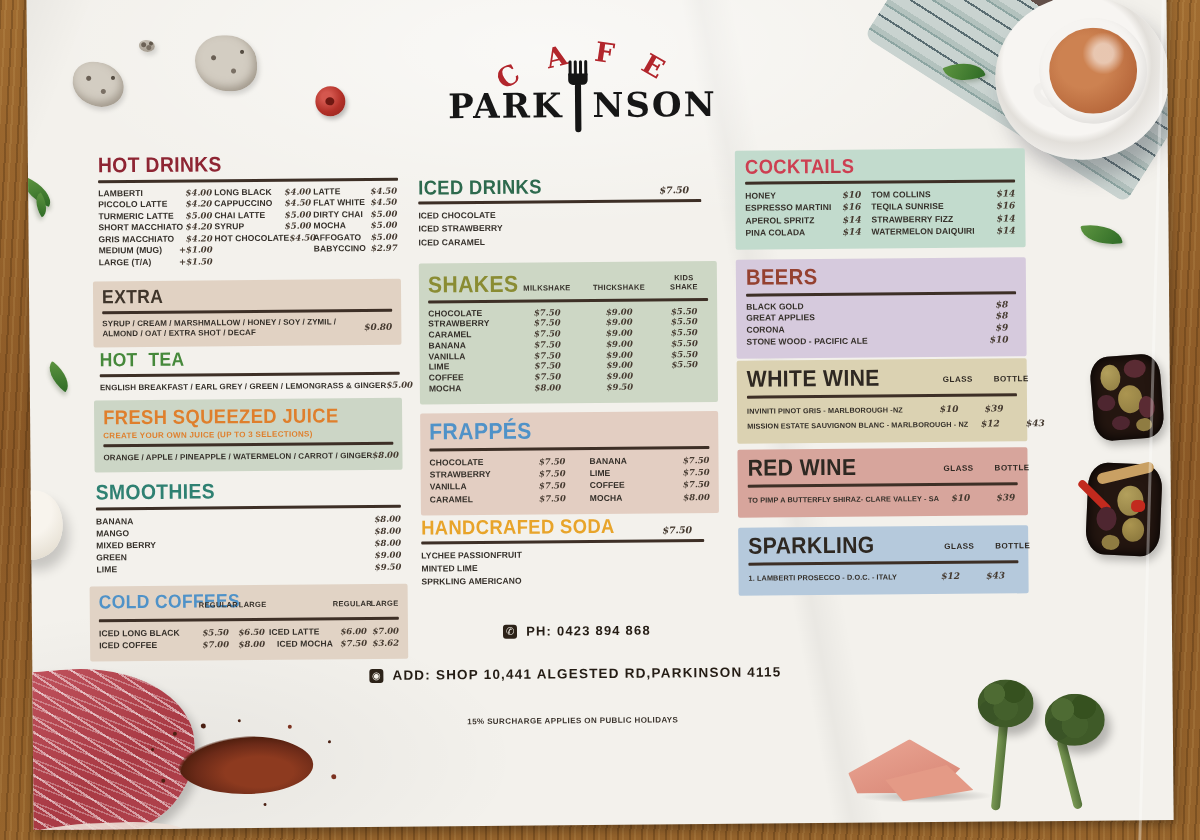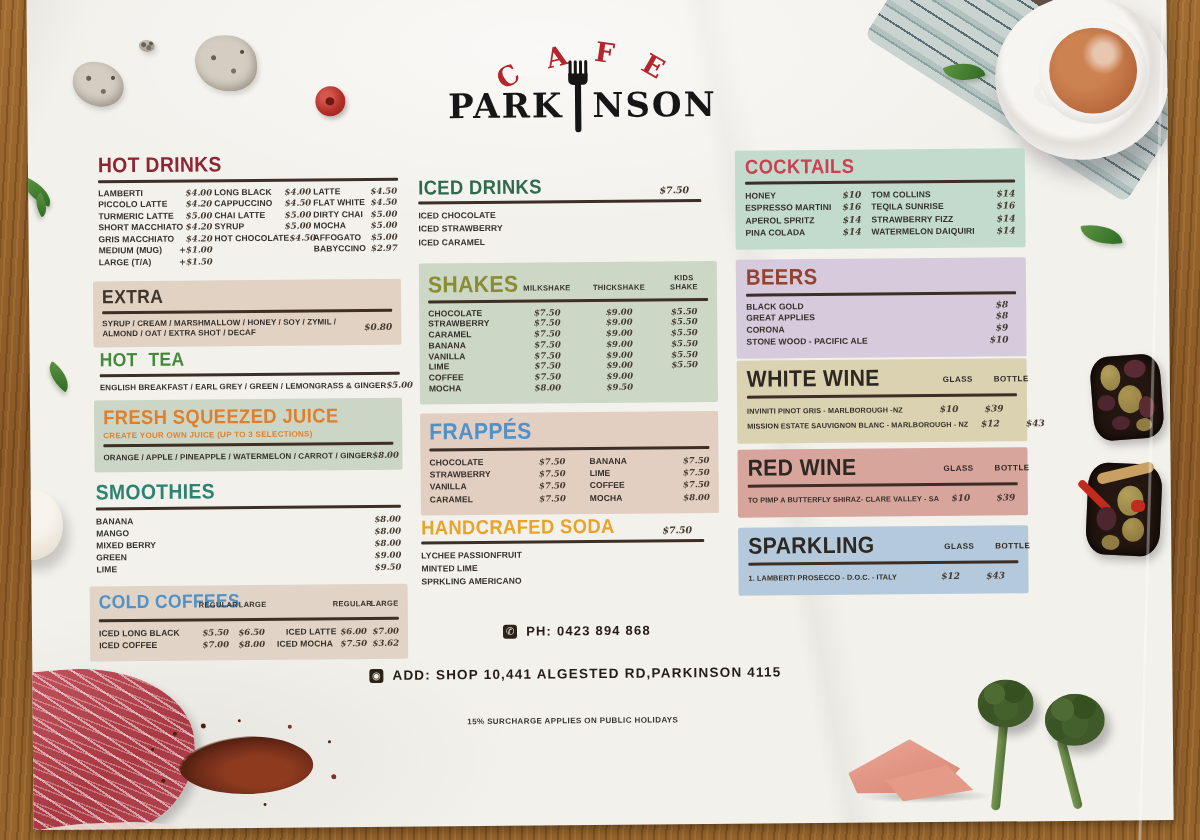--- a/index.html
+++ b/index.html
@@ -307,21 +307,21 @@
       <span class="cch" style="left:140px">LARGE</span>
       <span class="cch" style="left:234px">REGULAR</span>
       <span class="cch" style="left:272px">LARGE</span>
     </div>
     <div class="rule"></div>
     <div>
       <div class="ccg">
         <span class="it">ICED LONG BLACK</span>
           <span class="pr ra">$5.50</span>
           <span class="pr ra">$6.50</span>
-        <span class="it" style="padding-left:21px">ICED LATTE</span>
+        <span class="it" style="padding-left:4px">ICED LATTE</span>
           <span class="pr ra">$6.00</span>
           <span class="pr ra">$7.00</span>
       </div>
 
       <div class="ccg">
         <span class="it">ICED COFFEE</span>
           <span class="pr ra">$7.00</span>
           <span class="pr ra">$8.00</span>
         <span class="it" style="padding-left:12px">ICED MOCHA</span>
           <span class="pr ra">$7.50</span>

